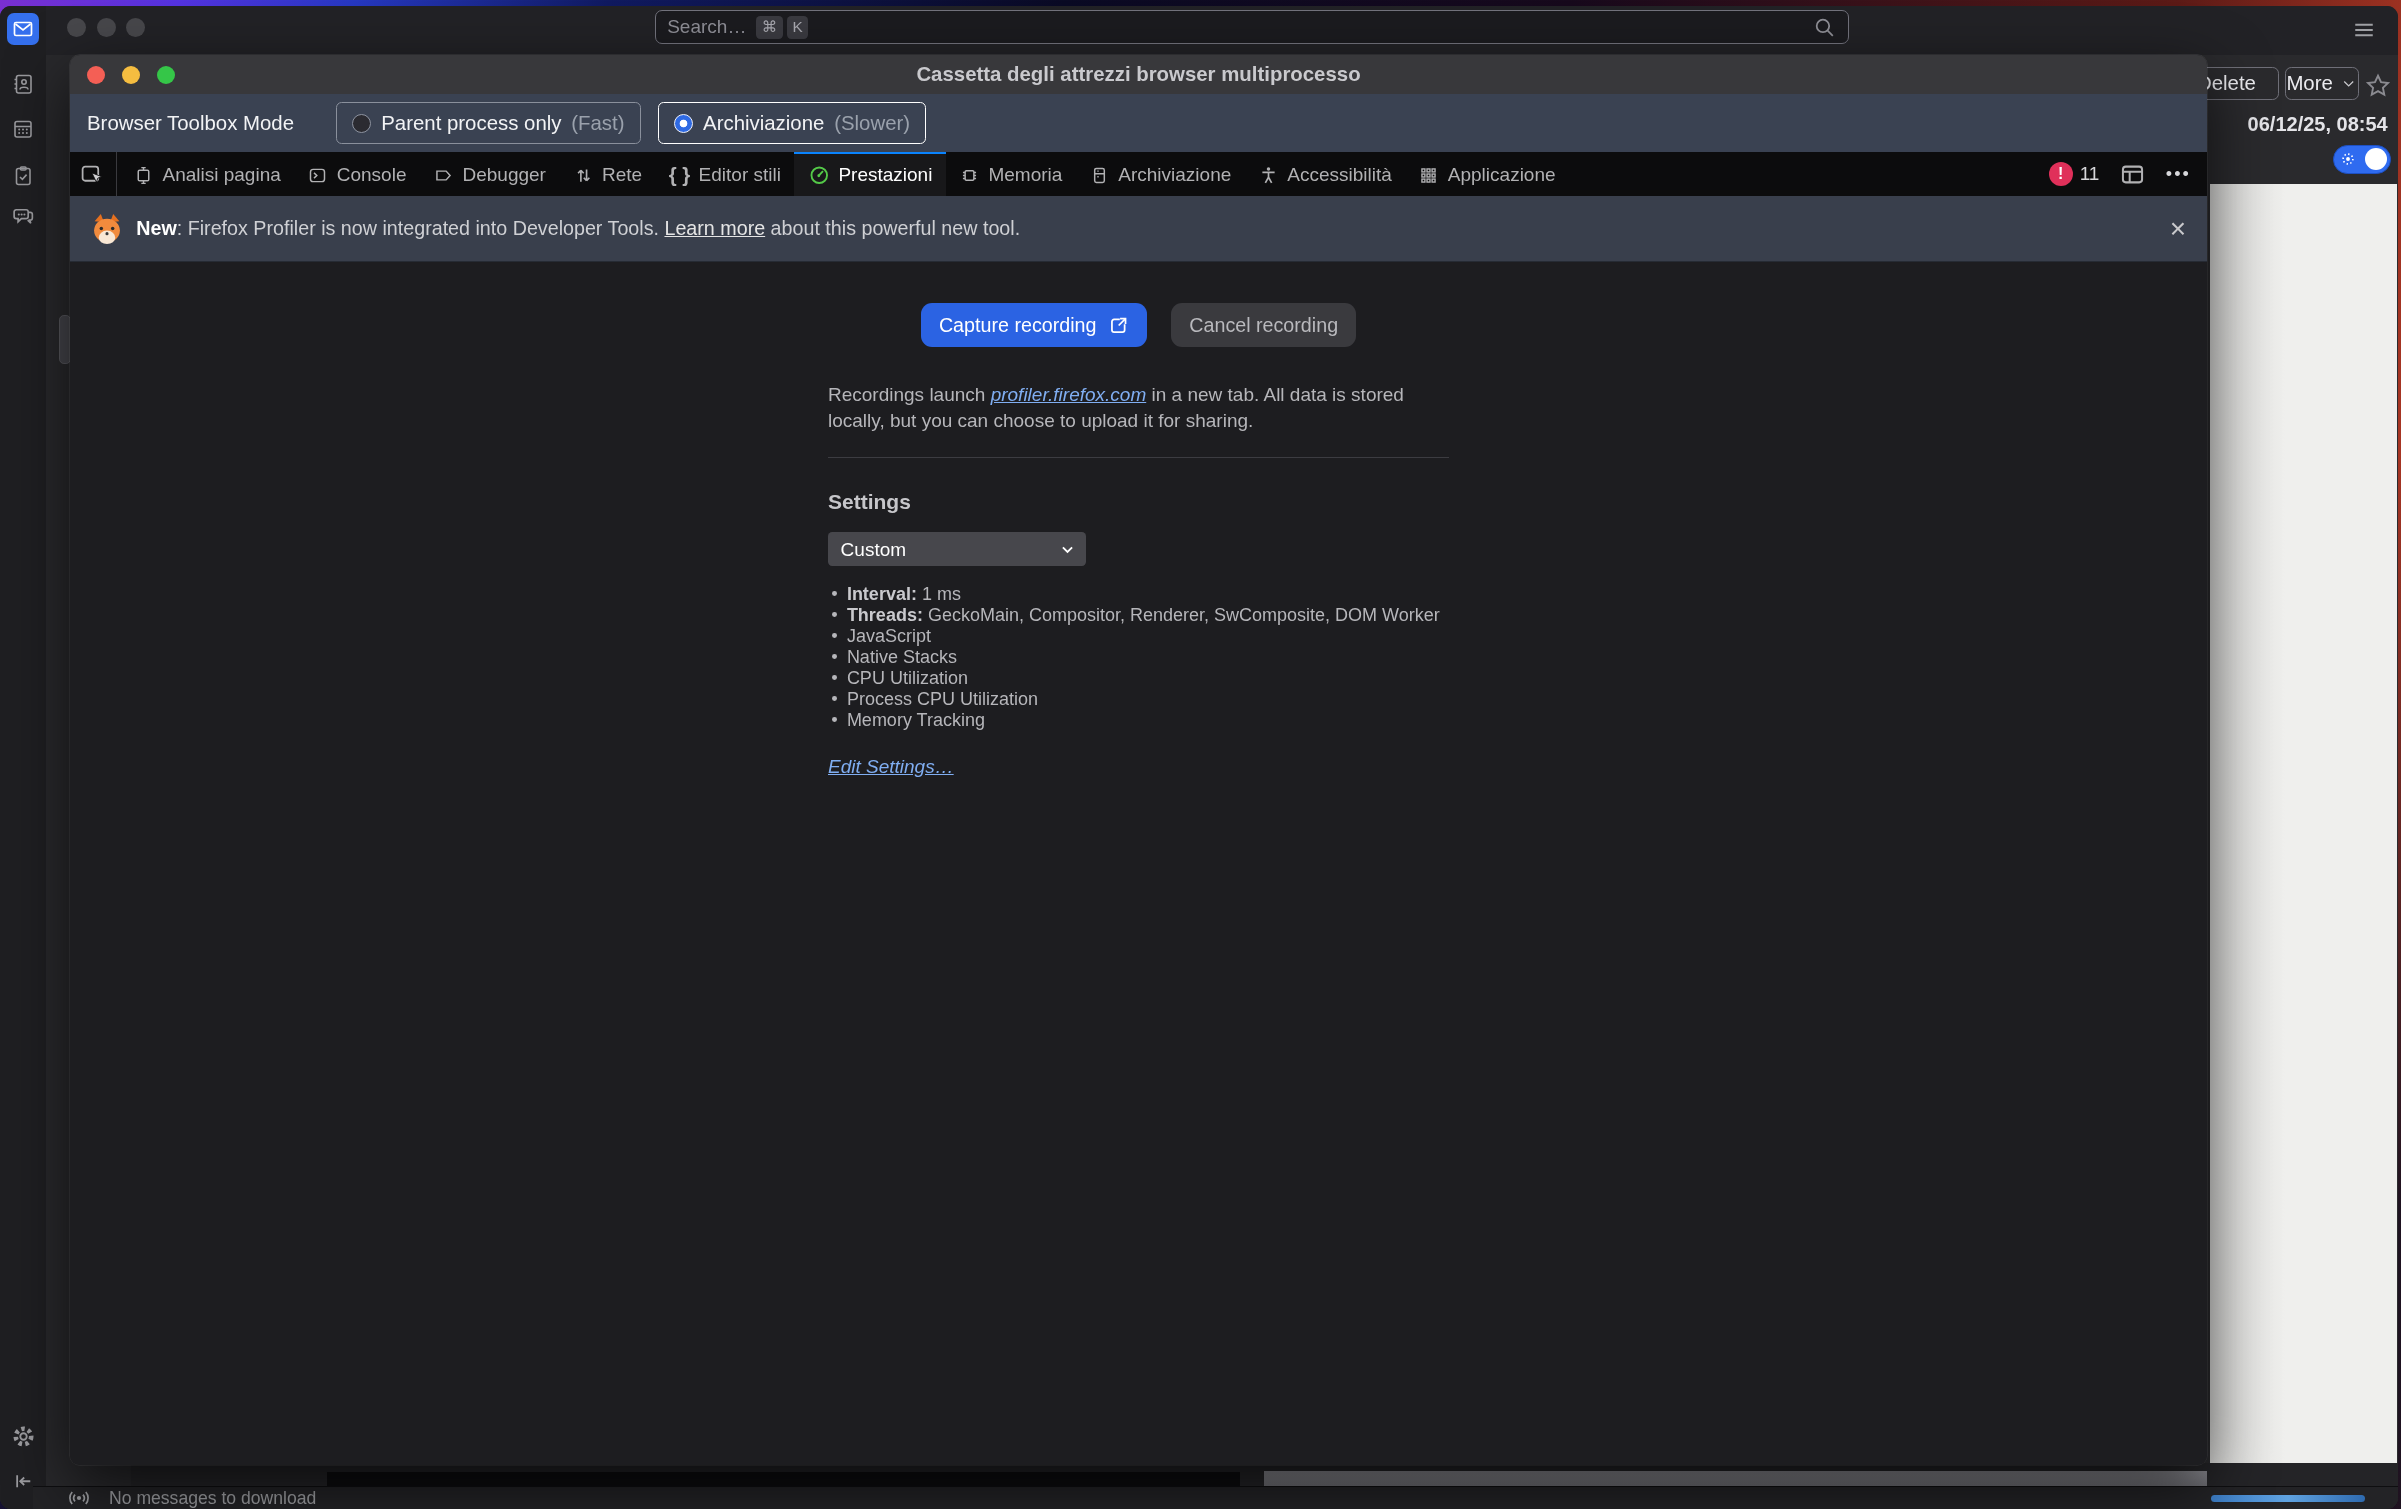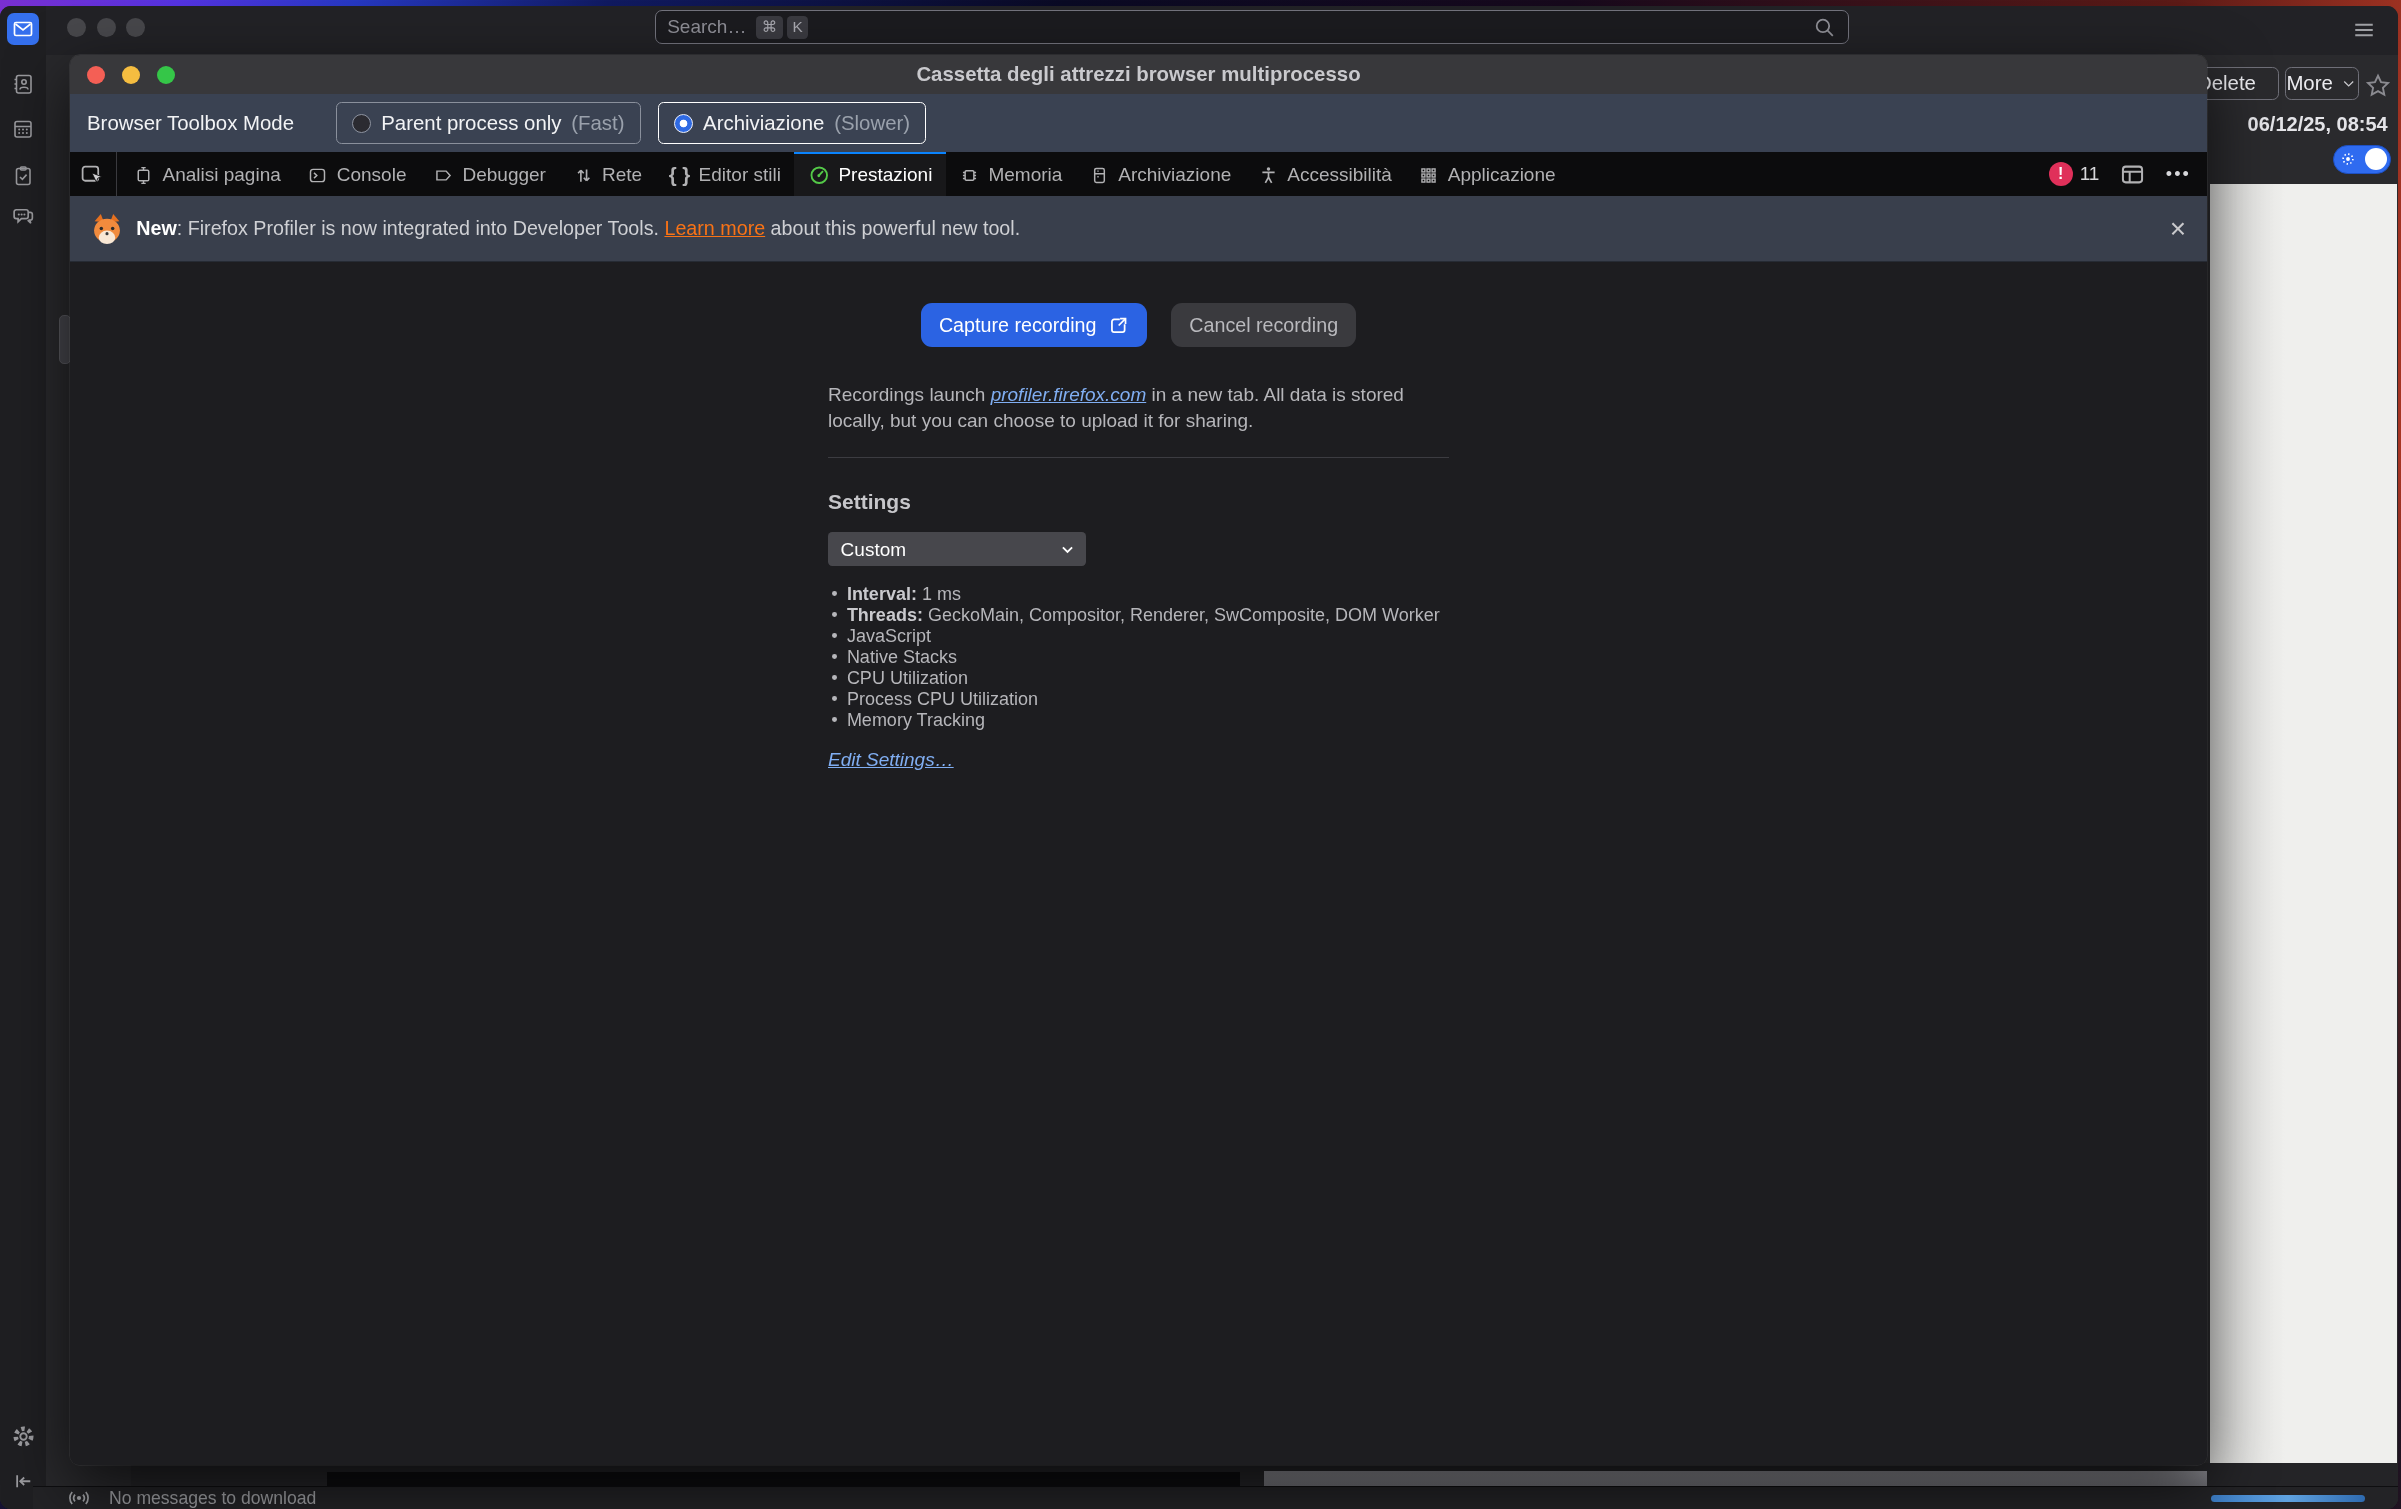--- a/index.html
+++ b/index.html
@@ -53,41 +53,41 @@
   .picker{display:flex;align-items:center;padding:0 11.2px 0 9.8px;border-right:0.7px solid #3a3a3e;margin-right:2.8px;}
   .tab{display:flex;align-items:center;gap:8.4px;padding:0 13.3px;color:#b1b1b3;font-size:19px;border-top:2.1px solid transparent;}
   .tab.active{color:#fff;border-top:2.1px solid #0a84ff;background:#18181a;}
   .tab svg{flex:none;}
   .tb-tab-right{margin-left:auto;display:flex;align-items:center;gap:19.7px;}
   .err-badge{display:flex;align-items:center;gap:7px;color:#d7d7da;font-size:19px;}
   .err-circle{width:24px;height:24px;border-radius:50%;background:#e0305a;color:#fff;font-weight:700;font-size:16px;display:flex;align-items:center;justify-content:center;}
   .tb-notif{height:66px;background:#393f4c;border-bottom:0.7px solid #262b34;display:flex;align-items:center;padding:0 19.7px;position:relative;}
   .notif-text{color:#cfd0d4;font-size:19.7px;margin-left:12.6px;}
   .notif-text b{color:#fff;}
-  .notif-link{color:#f97316;text-decoration:underline;}
+  .notif-link{color:#e5e5e5;text-decoration:underline;}
   .notif-close{position:absolute;right:21px;top:0;height:66px;display:flex;align-items:center;color:#c9c9cc;font-size:28px;}
   .tb-content{height:1204px;background:#1d1d20;overflow:hidden;}
   .col{width:621px;margin:0 auto;}
   .btn-row{display:flex;justify-content:center;gap:24.6px;margin-top:41px;}
   .btn{height:44px;border-radius:11px;border:none;font-size:19.7px;display:flex;align-items:center;gap:11.2px;padding:0 18px;}
   .btn-primary{background:#2b63e3;color:#fff;}
   .btn-secondary{background:#3a3a3e;color:#b9b9bd;}
   .desc{margin-top:35px;color:#b6b6ba;font-size:19px;line-height:26px;}
   .desc a,.edit-link{color:#80aef2;text-decoration:underline;font-style:italic;}
   .divider{margin-top:23px;border:none;border-top:0.7px solid #3c3c41;height:0;}
   .settings-title{margin:32px 0 0;color:#c6c6ca;font-size:21px;font-weight:700;}
   .preset-wrap{position:relative;margin-top:18px;width:258px;}
   .preset{appearance:none;-webkit-appearance:none;width:258px;height:34px;background:#47474c;color:#fff;border:none;border-radius:4.2px;font-size:19px;padding:0 12.6px;}
   .preset-chev{position:absolute;right:9.8px;top:9px;pointer-events:none;}
   .feat-list{list-style:none;margin:18px 0 0;padding:0 0 0 4.2px;color:#b6b6ba;font-size:18px;line-height:21px;}
   .feat-list li{display:flex;align-items:baseline;}
   .feat-list .bullet{flex:none;width:4.9px;height:4.9px;border-radius:50%;background:#b6b6ba;margin-right:9.8px;position:relative;top:-4.2px;}
   .feat-list b{color:#c9c9cd;white-space:pre;}
   .feat-list span{white-space:pre-wrap;}
-  .edit-link{display:inline-block;margin-top:18px;font-size:19px;}
+  .edit-link{display:inline-block;margin-top:25px;font-size:19px;}
   svg{display:block;}
 </style>
 </head>
 <body>
 
 <div class="desktop">
 
   <div class="app-window">
 
     <aside class="sidebar">

